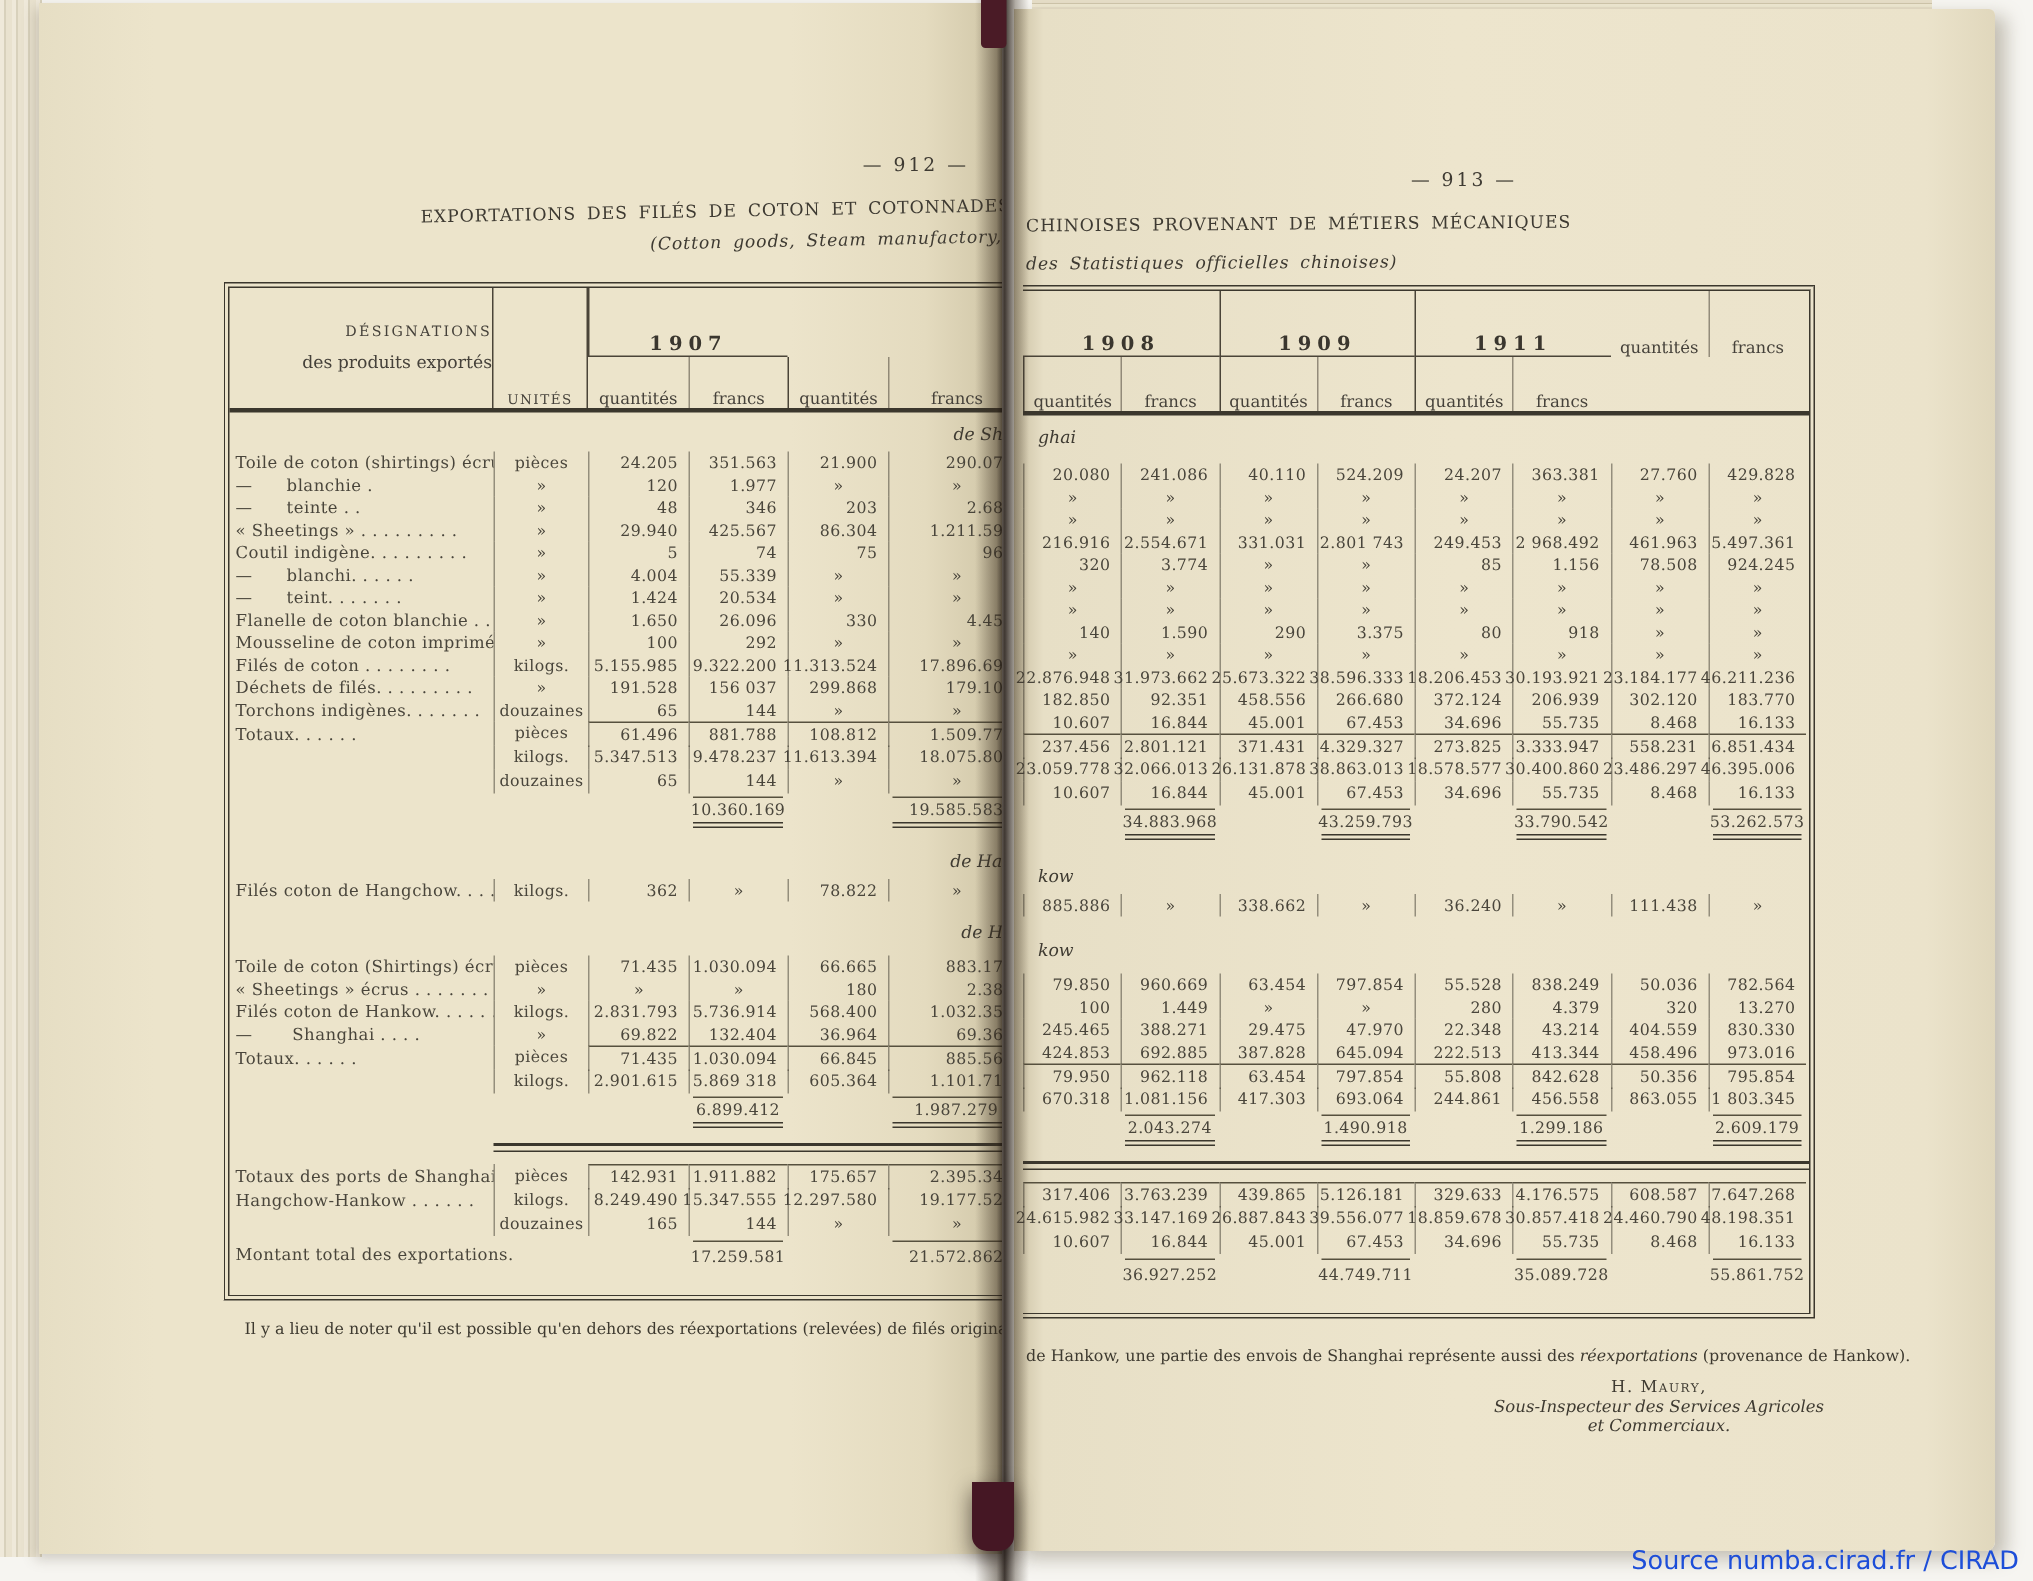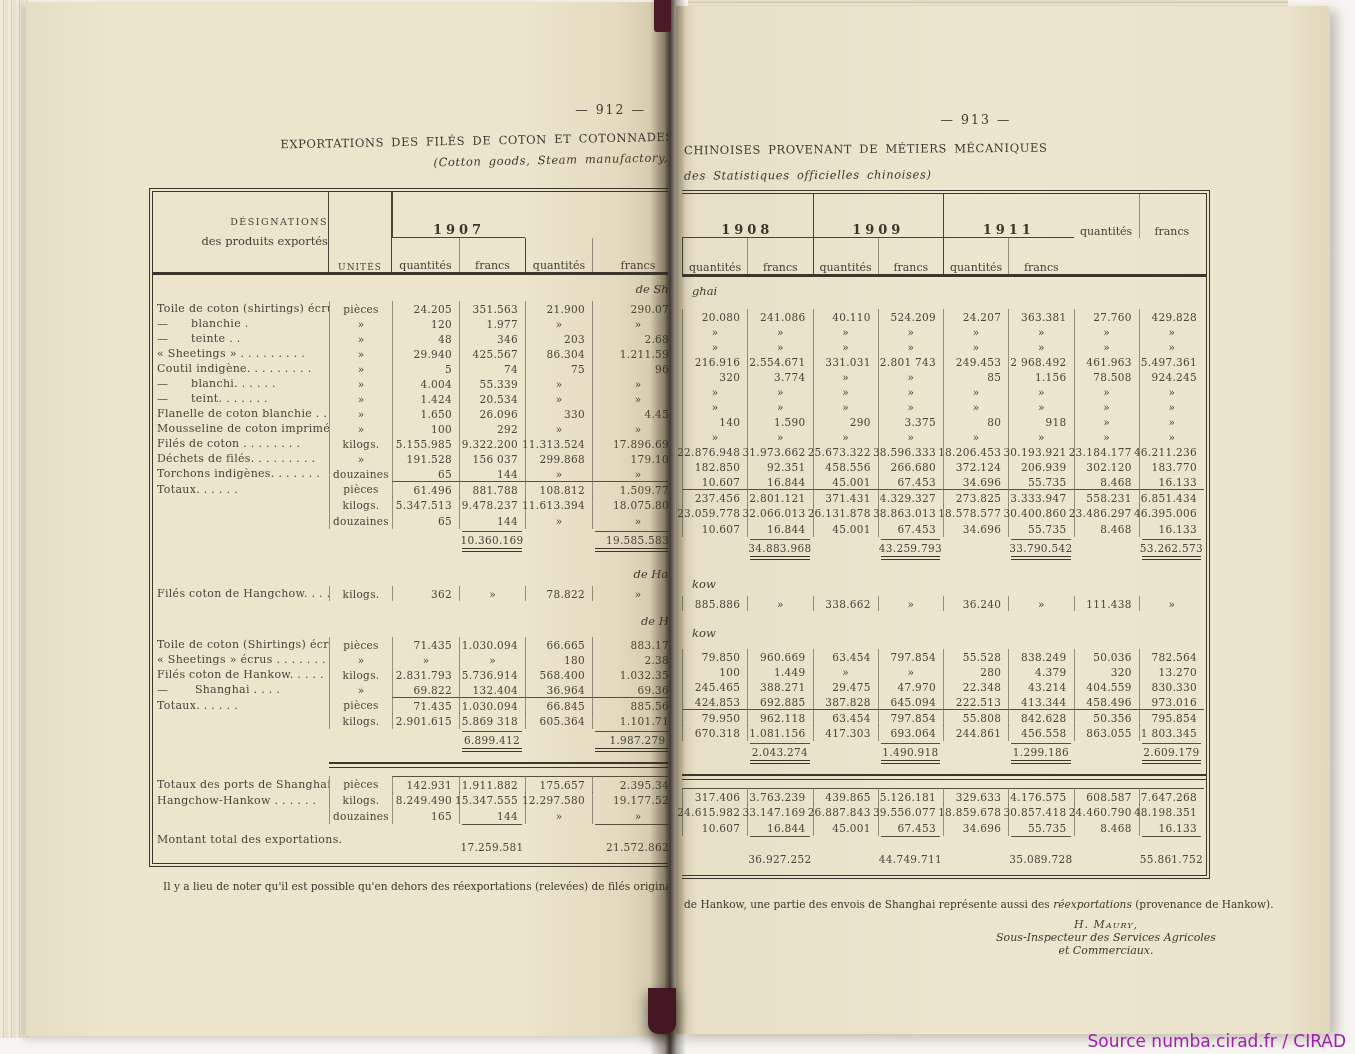--- a/index.html
+++ b/index.html
@@ -20,36 +20,36 @@
     box-shadow:-3px 3px 8px rgba(90,80,60,.25);}
   .rp{left:676px;top:6px;width:654px;height:1028px;
     background:linear-gradient(90deg,#c9bfa2 0,#e7dfc6 3%,#ede5cd 45%,#ebe3cb 93%,#e0d7bc 100%);
     box-shadow:7px 5px 12px rgba(120,110,88,.4);border-radius:0 4px 6px 0;}
   .gutter{position:absolute;left:650px;top:0;width:36px;height:1054px;
     background:linear-gradient(90deg,rgba(50,38,24,0) 0,rgba(50,38,24,.45) 40%,rgba(25,16,10,.82) 55%,rgba(50,38,24,.35) 75%,rgba(50,38,24,0) 100%);}
   .spine-top{position:absolute;left:654px;top:0;width:17px;height:32px;background:#4a1b26;border-radius:0 0 3px 3px;}
   .spine-bottom{position:absolute;left:648px;top:988px;width:28px;height:46px;background:#451724;border-radius:0 0 10px 10px;
     box-shadow:0 6px 14px rgba(20,10,8,.6);}
   .source-text{position:absolute;right:9px;bottom:3px;
-    font-family:"DejaVu Sans","Liberation Sans",sans-serif;font-size:17px;color:#a21caf;}
+    font-family:"DejaVu Sans","Liberation Sans",sans-serif;font-size:17px;color:#1d4ed8;}
   
   .pgnum{position:absolute;font-size:12.5px;letter-spacing:2px;color:#3f3b33;}
   .pn-l{top:100px;left:60px;width:560px;text-align:right;}
   .pn-r{top:106px;left:0;width:600px;text-align:center;}
   .t1{position:absolute;font-size:11.5px;letter-spacing:.6px;word-spacing:3px;color:#3e3a32;}
   .t1l{top:132px;left:210px;width:438px;text-align:right;transform:rotate(-1.1deg);white-space:nowrap;}
   .t2l{top:153px;left:210px;width:432px;text-align:right;font-style:italic;transform:rotate(-1.2deg);white-space:nowrap;}
   .t1r{top:136px;left:8px;transform:rotate(-.4deg);white-space:nowrap;}
   .t2r{top:162px;left:8px;font-style:italic;transform:rotate(-.3deg);white-space:nowrap;}
   .footnote{position:absolute;font-size:10.6px;font-weight:500;color:#3d392f;white-space:nowrap;}
   .fn-l{top:878px;left:137px;right:-30px;overflow:hidden;}
   .fn-r{top:892px;left:8px;width:640px;}
   .fn-r i{font-style:italic;}
   .sig{position:absolute;top:912px;left:300px;width:260px;text-align:center;color:#3e3a31;}
-  .sig .nm{font-size:11px;font-variant:small-caps;letter-spacing:1px;font-style:italic;}
+  .sig .nm{font-size:11px;font-variant:small-caps;letter-spacing:1px;}
   .sig .ln{font-size:11px;font-style:italic;line-height:13px;}
   
   .tbl{position:absolute;}
   .lt{left:123px;top:186px;width:532px;border:4px double #3b372d;border-right:none;}
   .rt{left:6px;top:184px;width:524px;border:4px double #3b372d;border-left:none;}
   .thead{display:grid;border-bottom:3px solid #3b372d;}
   .lt .thead{grid-template-columns:176px 63px 67px 66px 67px 91px;grid-template-rows:46px 34px;}
   .rt .thead{grid-template-columns:repeat(8,65.25px);grid-template-rows:44px 36px;}
   .hc{display:flex;align-items:flex-end;justify-content:center;}
   .h-desig{grid-row:1/3;grid-column:1;flex-direction:column;gap:7px;border-right:1px solid #4a4438;}
@@ -69,21 +69,21 @@
   .tr.g{height:23px;}
   .tr.m{height:25px;}
   .td{height:100%;display:flex;align-items:center;font-size:10.5px;color:#49453b;letter-spacing:.3px;}
   .td.num{justify-content:flex-end;padding-right:7px;}
   .td.ctr{justify-content:center;padding-right:0;}
   .td.lab{font-size:11px;padding-left:4px;justify-content:flex-start;white-space:pre;overflow:hidden;}
   .td.unit{justify-content:center;}
   .vb{border-left:1px solid rgba(59,55,45,.5);}
   .ov{border-top:1px solid #56503e;}
   .gt{justify-content:center !important;border-top:1px solid #56503e;border-bottom:4px double #3b372d;margin:2px 3px 2px 3px;height:auto;padding:2px 0;}
-  .mv{justify-content:center !important;border-top:1px solid #56503e;margin:0 3px;height:auto;padding:16px 0 2px;}
+  .mv{justify-content:center !important;border-top:1px solid #56503e;margin:0 3px;height:auto;padding:4px 0 2px;}
   .note{font-style:italic;font-size:11.5px;height:24px;line-height:24px;color:#3f3b32;}
   .noteL{text-align:right;padding-right:2px;}
   .noteR{text-align:left;padding-left:10px;}
   .rule2{height:3px;border-top:2px solid #3b372d;border-bottom:1px solid #3b372d;margin:4px 0;}
   .ind-a{padding-left:86px;}
   .ind-b{padding-left:52px;}
   .lbl-tot{padding-left:76px;}
   .lp1{padding-left:28px;}
   .lp2{padding-left:6px;}
   .lbl-mont{padding-left:28px;}

